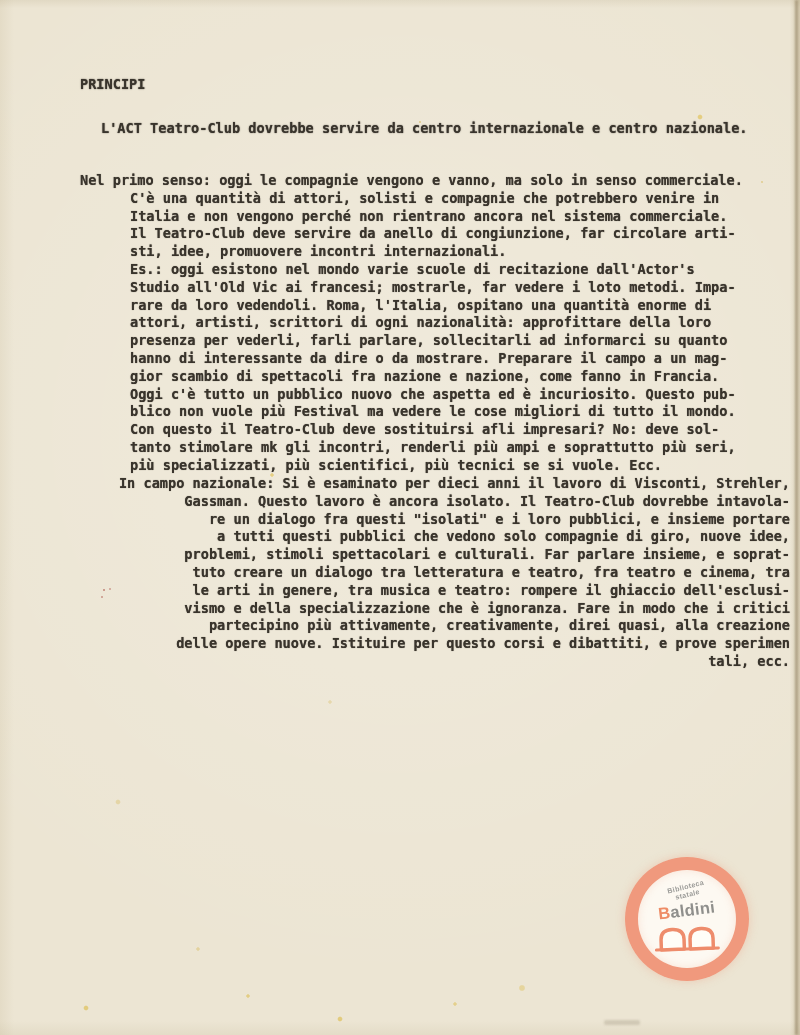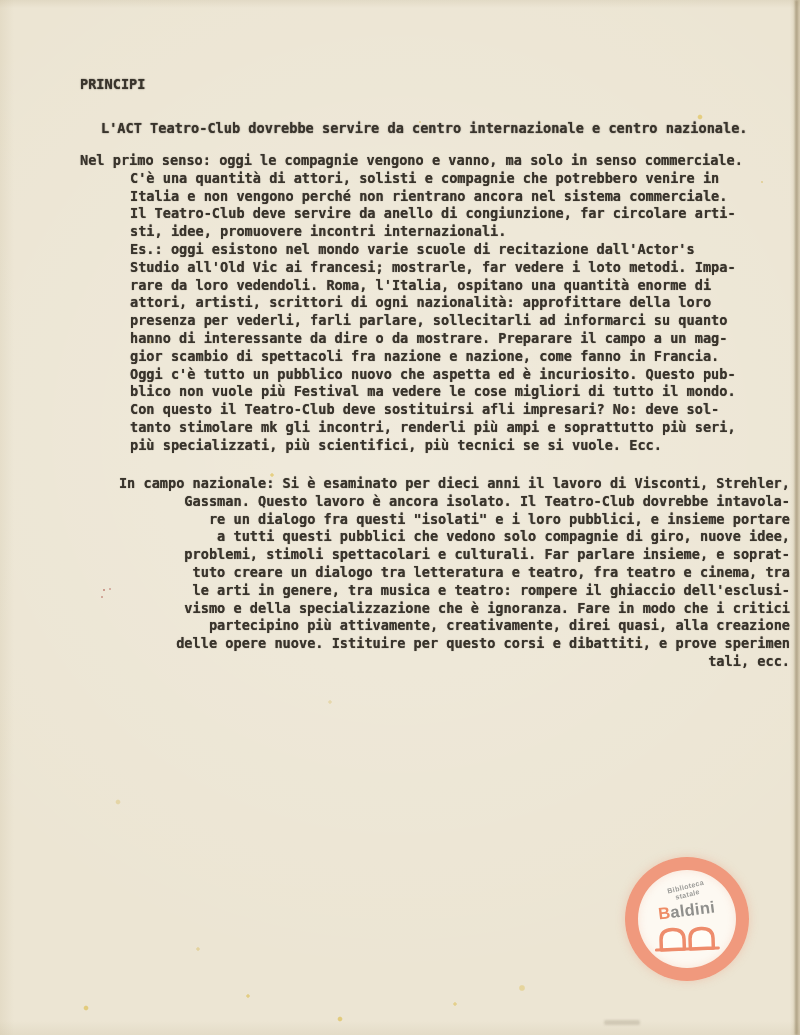--- a/index.html
+++ b/index.html
@@ -38,21 +38,21 @@
   }
   .edge-right{position:absolute;top:0;right:2px;width:3px;height:100%;
     background:rgba(105,88,50,.40);filter:blur(1px);}
   
   .tw{position:absolute;color:#39342c;font-weight:bold;font-size:13.6px;
     line-height:17.8px;letter-spacing:0;white-space:pre;
     text-shadow:0 0 .8px rgba(57,52,44,.85);}
   .heading{top:76px;left:80px;text-shadow:0 0 1.3px rgba(45,40,33,.95);}
   .doc-title{top:120px;left:68px;text-shadow:0 0 1.2px rgba(45,40,33,.9);margin-left:33px;}
   .para{width:710px;}
-  .para1{top:152px;left:80px;}
+  .para1{top:172px;left:80px;}
   .para2{top:475px;left:80px;text-align:right;}
   .tline{white-space:pre;}
   
   .pencil-mark{position:absolute;left:98px;top:586px;width:18px;height:14px;
     background-image:
       radial-gradient(2px 2px at 6px 4px, rgba(176,92,82,.55) 50%, transparent 70%),
       radial-gradient(2px 2px at 12px 3px, rgba(176,92,82,.40) 50%, transparent 70%),
       radial-gradient(2px 2px at 4px 11px, rgba(176,92,82,.45) 50%, transparent 70%);}
   .smudge{position:absolute;left:604px;top:1020px;width:36px;height:5px;
     background:rgba(150,138,115,.30);filter:blur(1px);border-radius:2px;}

